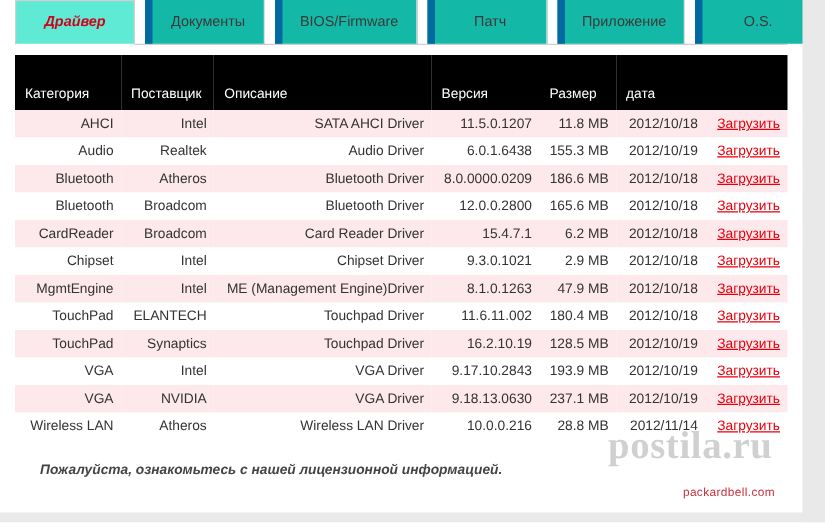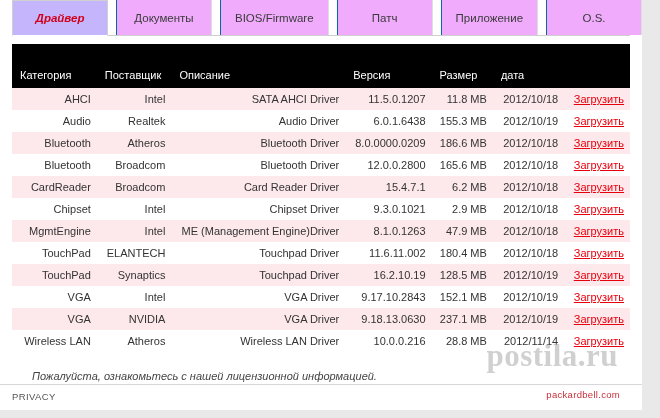--- a/index.html
+++ b/index.html
@@ -38,33 +38,33 @@
     align-items: stretch;
     border-bottom: 1px solid #cfcfcf;
   }
   .tab {
     flex: 0 0 auto;
     display: flex; align-items: center; justify-content: center;
     font-size: 11.5px;
     color: #3a3a3a;
     padding: 0 14px;
     min-width: 96px;
-    border-left: 1px solid #0369a1;
+    border-left: 6px solid #0369a1;
     border-right: 1px solid #dedede;
-    background: #f0abfc;
+    background: #14b8a6;
     white-space: nowrap;
   }
   .tab.active {
     color: #d0021b;
     font-weight: bold;
     font-style: italic;
     border: 1px solid #cfcfcf;
     border-bottom: 1px solid #ffffff;
     margin-bottom: -1px;
-    background: #c4b5fd;
+    background: #5eead4;
   }
   .tab + .tab { margin-left: 8px; }
 
   
   .table-wrap {
     margin: 8px 12px 0 12px;
   }
   table {
     border-collapse: collapse;
     width: 100%;
@@ -102,20 +102,21 @@
   col.c-size { width: 62px; }
   col.c-date { width: 78px; }
   col.c-dl   { width: 70px; }
 
   
   .note {
     margin: 18px 12px 0 32px;
     font-size: 11px;
     font-style: italic;
     color: #444444;
+    font-weight: bold;
   }
 
   
   .footer {
     position: absolute;
     left: 0; bottom: 8px;
     width: 642px;
     border-top: 1px solid #d8d8d8;
     padding-top: 6px;
   }
@@ -276,21 +277,21 @@
             <td>16.2.10.19</td>
             <td>128.5 MB</td>
             <td>2012/10/19</td>
             <td class="dl"><a>Загрузить</a></td>
           </tr>
           <tr class="even">
             <td>VGA</td>
             <td>Intel</td>
             <td>VGA Driver</td>
             <td>9.17.10.2843</td>
-            <td>152.1 MB</td>
+            <td>193.9 MB</td>
             <td>2012/10/19</td>
             <td class="dl"><a>Загрузить</a></td>
           </tr>
           <tr class="odd">
             <td>VGA</td>
             <td>NVIDIA</td>
             <td>VGA Driver</td>
             <td>9.18.13.0630</td>
             <td>237.1 MB</td>
             <td>2012/10/19</td>
@@ -304,23 +305,20 @@
             <td>28.8 MB</td>
             <td>2012/11/14</td>
             <td class="dl"><a>Загрузить</a></td>
           </tr>
         </tbody>
       </table>
     </div>
 
     <div class="note">Пожалуйста, ознакомьтесь с нашей лицензионной информацией.</div>
 
-    <div class="footer">
-      <div class="footer-inner">PRIVACY</div>
-    </div>
 
     <div class="watermark">postila.ru</div>
     <div class="brandmark">packardbell.com</div>
   </div>
 
   <div class="page-edge-right"></div>
   <div class="page-edge-bottom"></div>
 </div>
 
 </body></html>

